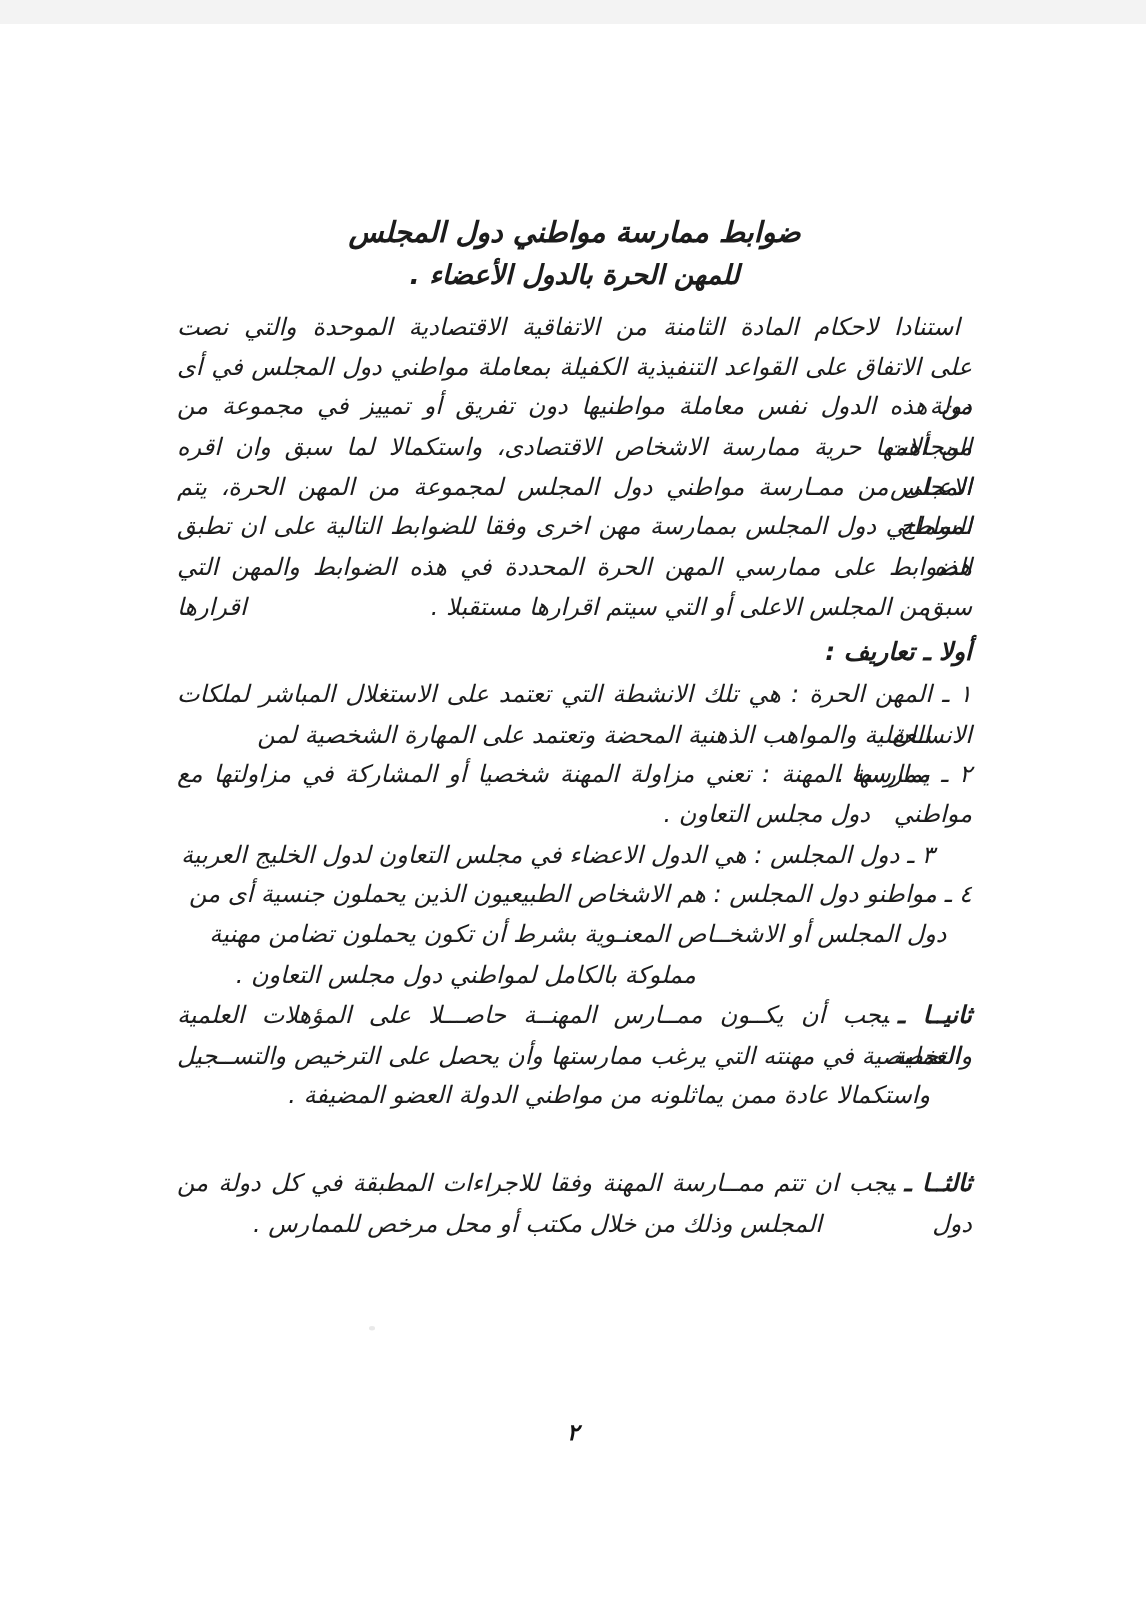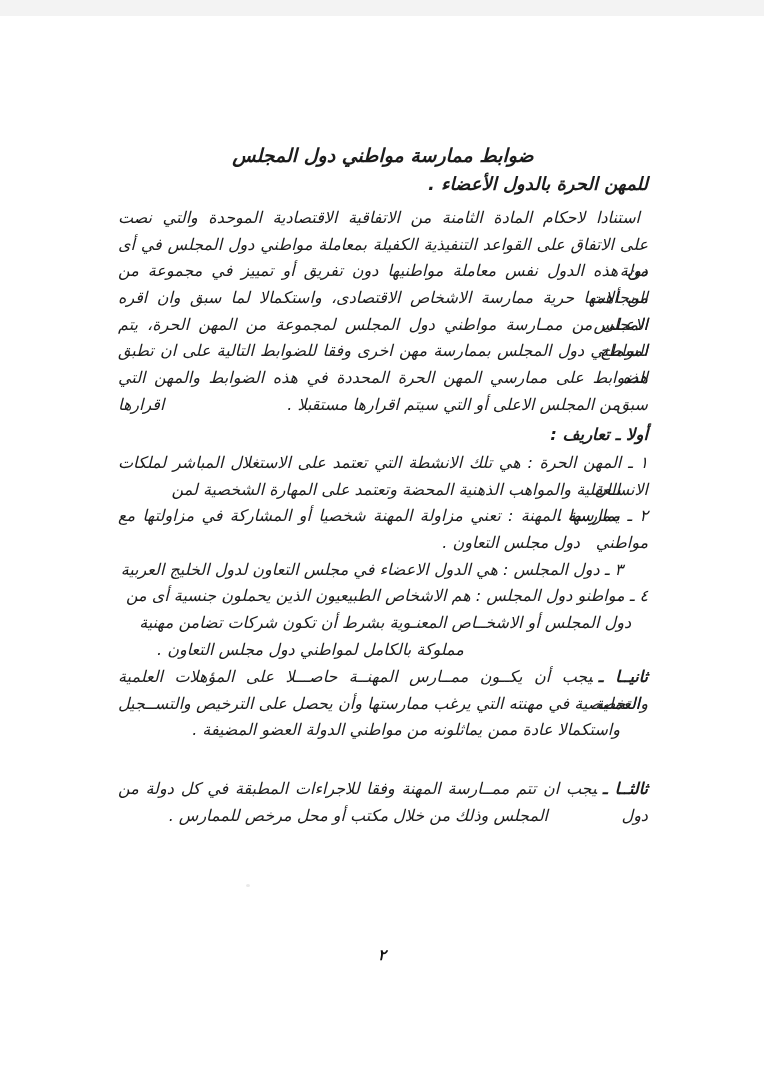--- a/index.html
+++ b/index.html
@@ -1,21 +1,21 @@
 <!DOCTYPE html>
 <html lang="ar"><head>
 <meta charset="utf-8">
 <style>
   html,body{margin:0;padding:0;background:#f3f3f3;}
   .page{position:relative;width:764px;height:1082px;background:#ffffff;margin:16px auto;
         font-family:"DejaVu Sans",sans-serif;color:#1c1c1c;overflow:hidden;font-style:italic;}
   .col{position:absolute;left:118px;width:530px;direction:rtl;text-align:right;
        font-size:16px;letter-spacing:0;}
   .t1{top:126px;text-align:center;font-weight:bold;font-size:19px;margin:0;line-height:26px;}
-  .t2{top:155px;font-weight:bold;font-size:18px;margin:0;line-height:26px;}
+  .t2{top:155px;text-align:center;font-weight:bold;font-size:18px;margin:0;line-height:26px;}
   .intro{top:189px;}
   .heading{top:406px;font-weight:bold;font-size:16.5px;line-height:26px;}
   .items{top:434px;}
   .sec{top:648px;}
   .thr{top:760px;}
   .ln{height:26.7px;line-height:26.7px;white-space:normal;}
   .j{text-align:justify;text-align-last:justify;}
   .b{font-weight:bold;}
   .lead{padding-left:6px;}
   .pr8{padding-right:8px;}
@@ -51,21 +51,21 @@
 
   <div class="col heading">أولا ـ تعاريف :</div>
 
   <div class="col items">
     <div class="ln j">١ ـ المهن الحرة : هي تلك الانشطة التي تعتمد على الاستغلال المباشر لملكات الانسـان</div>
     <div class="ln pr28">العقلية والمواهب الذهنية المحضة وتعتمد على المهارة الشخصية لمن يمارسها .</div>
     <div class="ln j">٢ ـ ممارسة المهنة : تعني مزاولة المهنة شخصيا أو المشاركة في مزاولتها مع مواطني</div>
     <div class="ln pr68">دول مجلس التعاون .</div>
     <div class="ln pr25">٣ ـ دول المجلس : هي الدول الاعضاء في مجلس التعاون لدول الخليج العربية .</div>
     <div class="ln">٤ ـ مواطنو دول المجلس : هم الاشخاص الطبيعيون الذين يحملون جنسية أى من</div>
-    <div class="ln pr17">دول المجلس أو الاشخــاص المعنـوية بشرط أن تكون شركات تضامن مهنية</div>
+    <div class="ln pr17">دول المجلس أو الاشخــاص المعنـوية بشرط أن تكون يحملون تضامن مهنية</div>
     <div class="ln pr145">مملوكة بالكامل لمواطني دول مجلس التعاون .</div>
   </div>
 
   <div class="col sec">
     <div class="ln j">
       <span class="b lead">ثانيــا ـ</span><span>يجب أن يكــون ممــارس المهنــة حاصـــلا على المؤهلات العلمية والعملية</span>
     </div>
     <div class="ln j pr8">التخصصية في مهنته التي يرغب ممارستها وأن يحصل على الترخيص والتســجيل</div>
     <div class="ln pr28">واستكمالا عادة ممن يماثلونه من مواطني الدولة العضو المضيفة .</div>
   </div>

